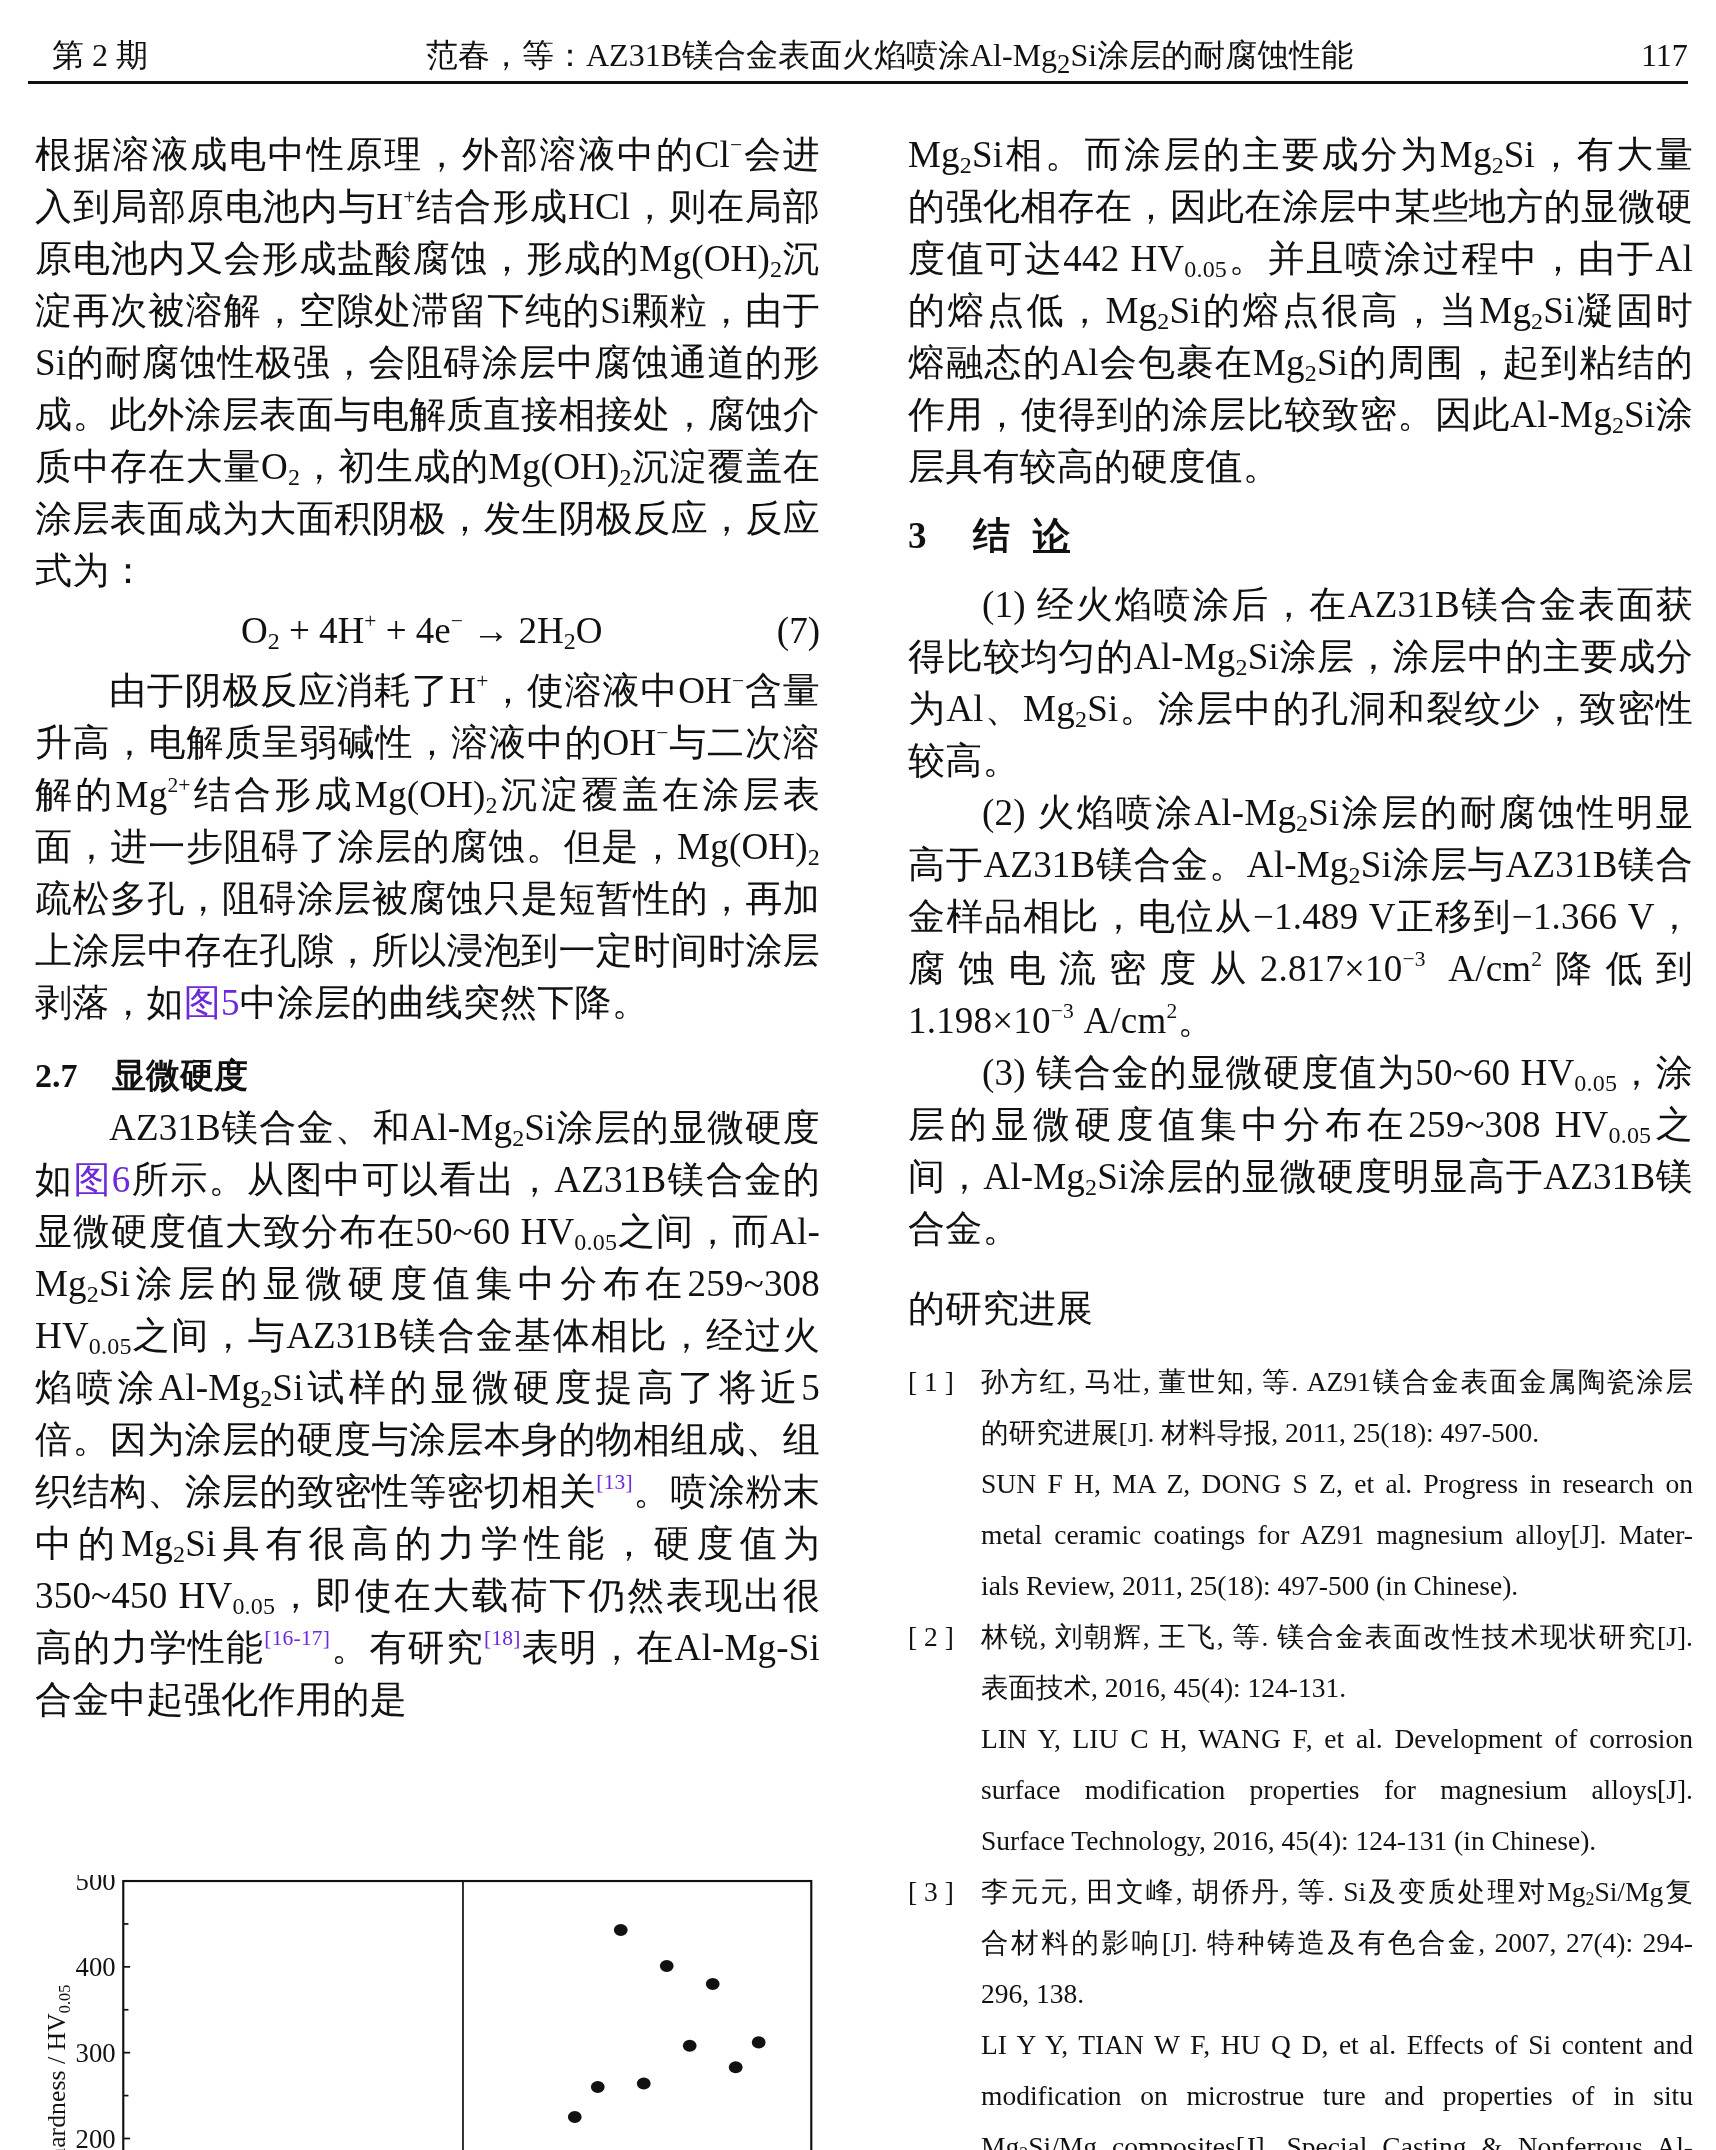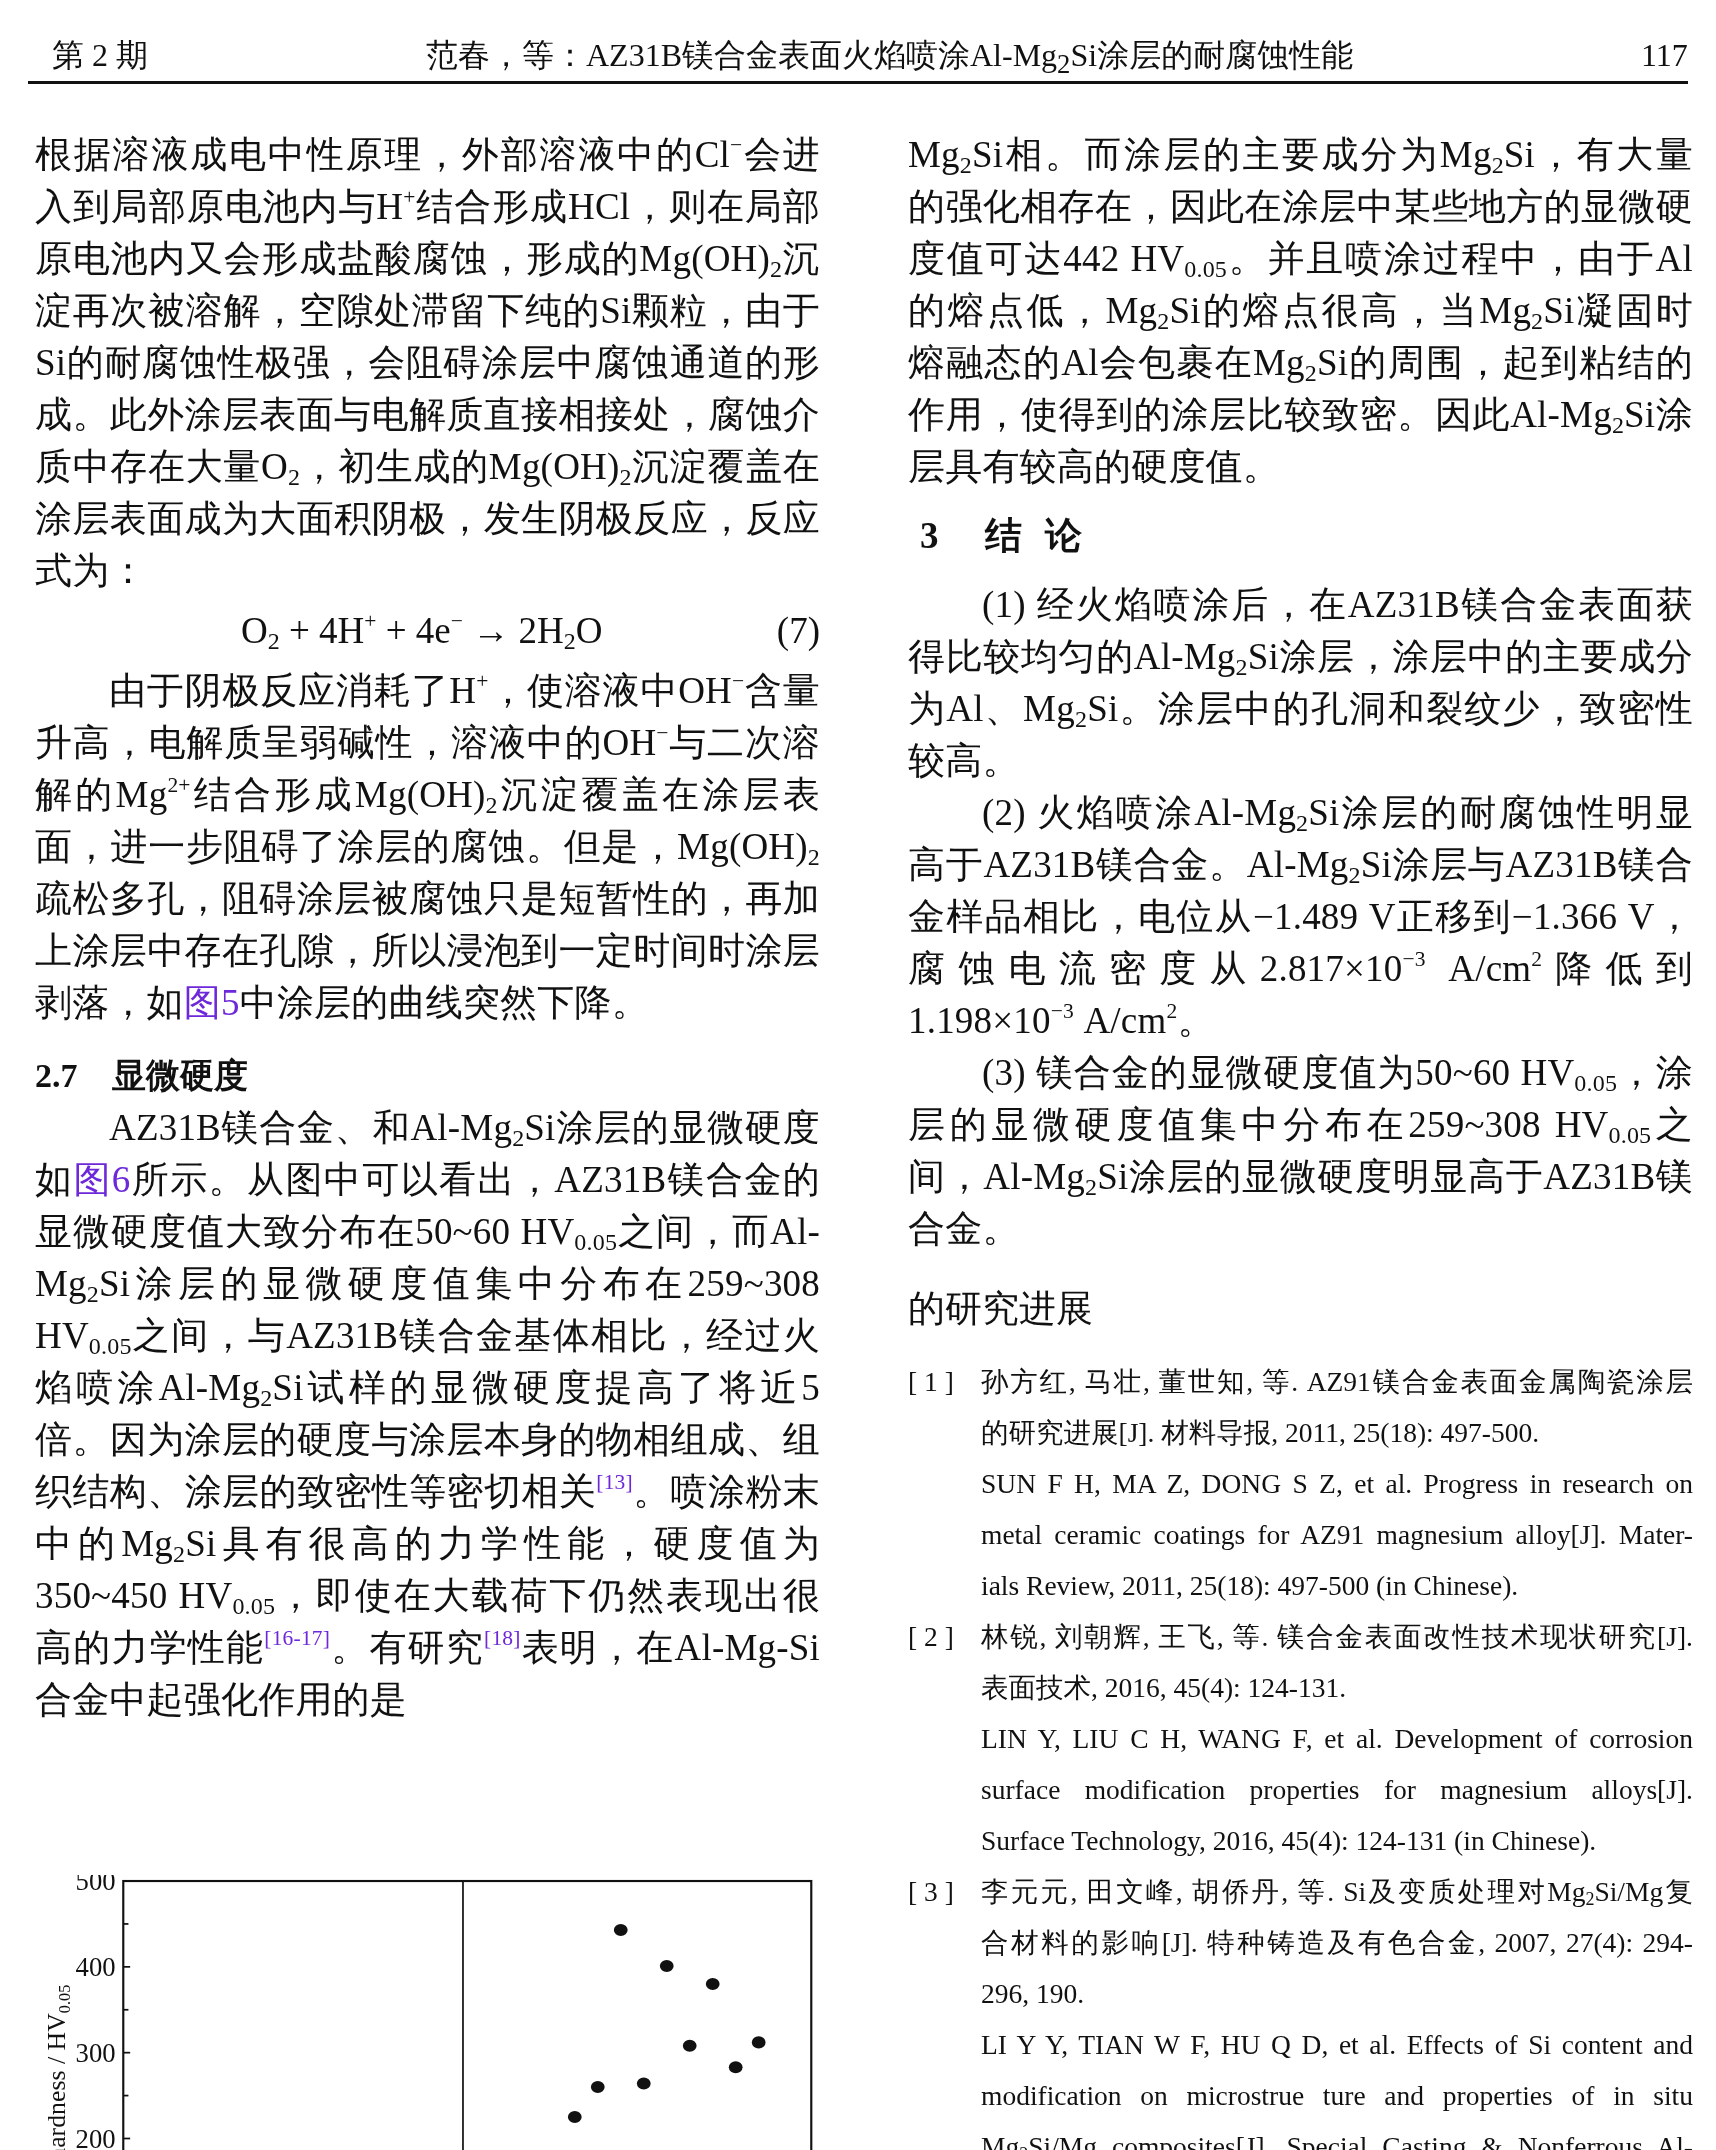--- a/index.html
+++ b/index.html
@@ -24,21 +24,21 @@
   .link { color: #6d28d9; }
 
   .equation { position: relative; height: 60px; font-size: 37px; line-height: 60px; margin: 4.3px 0 3.4px 0; }
   .equation .eq-body { position: absolute; left: 206px; }
   .equation .eq-num { position: absolute; right: 0; }
   .equation sub { font-size: 24px; vertical-align: -6px; line-height: 0; }
   .equation sup { font-size: 21.5px; vertical-align: 14.6px; line-height: 0; }
 
   .section-title { font-size: 34px; font-weight: bold; line-height: 52px; margin: 21.5px 0 0 0; }
   .section-title .num { display: inline-block; width: 77px; }
-  .section-title.big { font-size: 37px; margin: 17px 0 17px 12px; }
+  .section-title.big { font-size: 37px; margin: 17px 0 17px 0; text-decoration: underline; }
   .section-title.big .num { width: 65px; }
   .section-title.big .w { display: inline-block; width: 60px; }
 
   .refs-title { font-size: 37px; line-height: 56px; margin: 26px 0 19.4px 0; font-family: "DejaVu Sans", sans-serif; font-weight: normal; }
   .ref { position: relative; padding-left: 73px; font-size: 27.5px; line-height: 51px; margin: 0; }
   .ref .ref-num { position: absolute; left: 0; top: 0; }
   .ref .line { display: block; text-align: justify; text-align-last: justify; }
   .ref .line.last { text-align-last: left; }
   .ref sub { font-size: 18px; vertical-align: -4.3px; line-height: 0; }
 
@@ -145,20 +145,20 @@
         <span class="line">林锐, 刘朝辉, 王飞, 等. 镁合金表面改性技术现状研究[J].</span>
         <span class="line last">表面技术, 2016, 45(4): 124-131.</span>
         <span class="line">LIN Y, LIU C H, WANG F, et al. Development of corrosion</span>
         <span class="line">surface modification properties for magnesium alloys[J].</span>
         <span class="line last">Surface Technology, 2016, 45(4): 124-131 (in Chinese).</span>
       </div>
       <div class="ref">
         <span class="ref-num">[ 3 ]</span>
         <span class="line">李元元, 田文峰, 胡侨丹, 等. Si及变质处理对Mg<sub>2</sub>Si/Mg复</span>
         <span class="line">合材料的影响[J]. 特种铸造及有色合金, 2007, 27(4): 294-</span>
-        <span class="line last">296, 190.</span>
+        <span class="line last">296, 138.</span>
         <span class="line">LI Y Y, TIAN W F, HU Q D, et al. Effects of Si content and</span>
         <span class="line">modification on microstrue ture and properties of in situ</span>
         <span class="line">Mg<sub>2</sub>Si/Mg composites[J]. Special Casting &amp; Nonferrous Al-</span>
       </div>
     </div>
 </div>
 
 
 </body></html>

